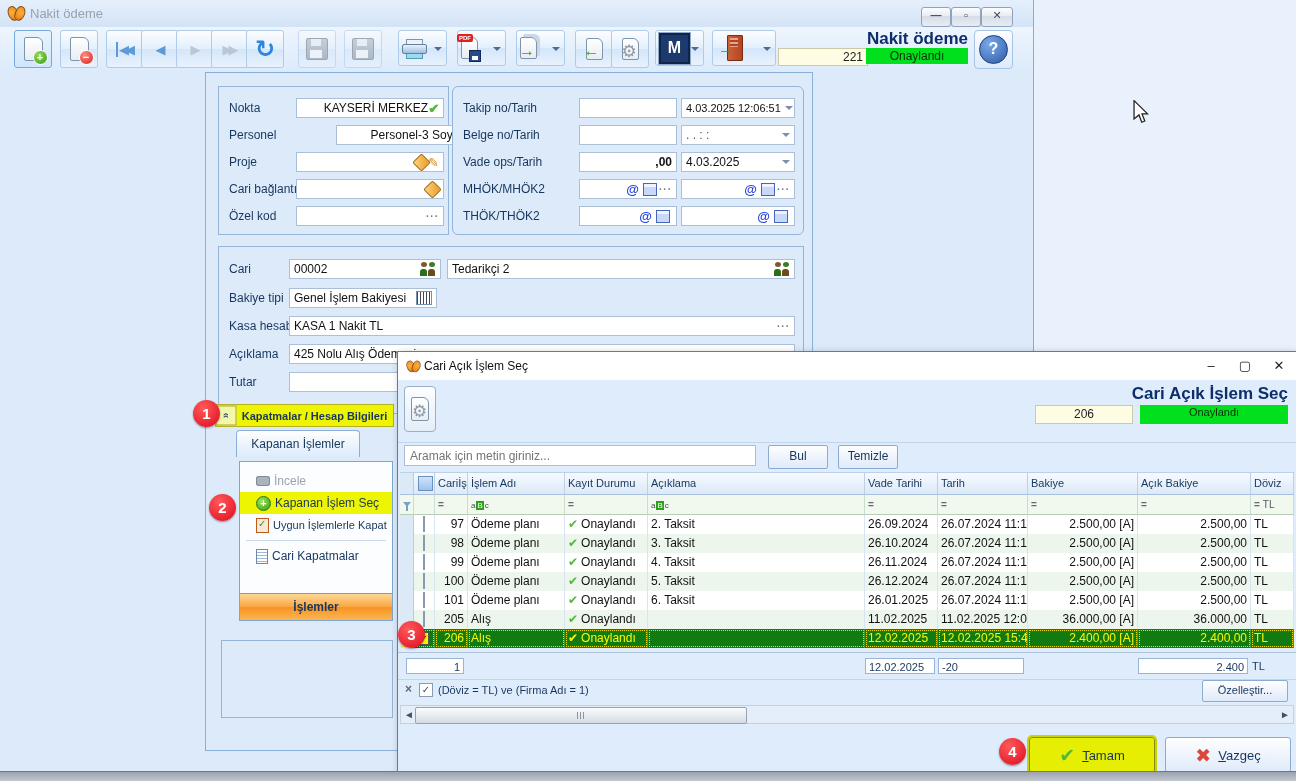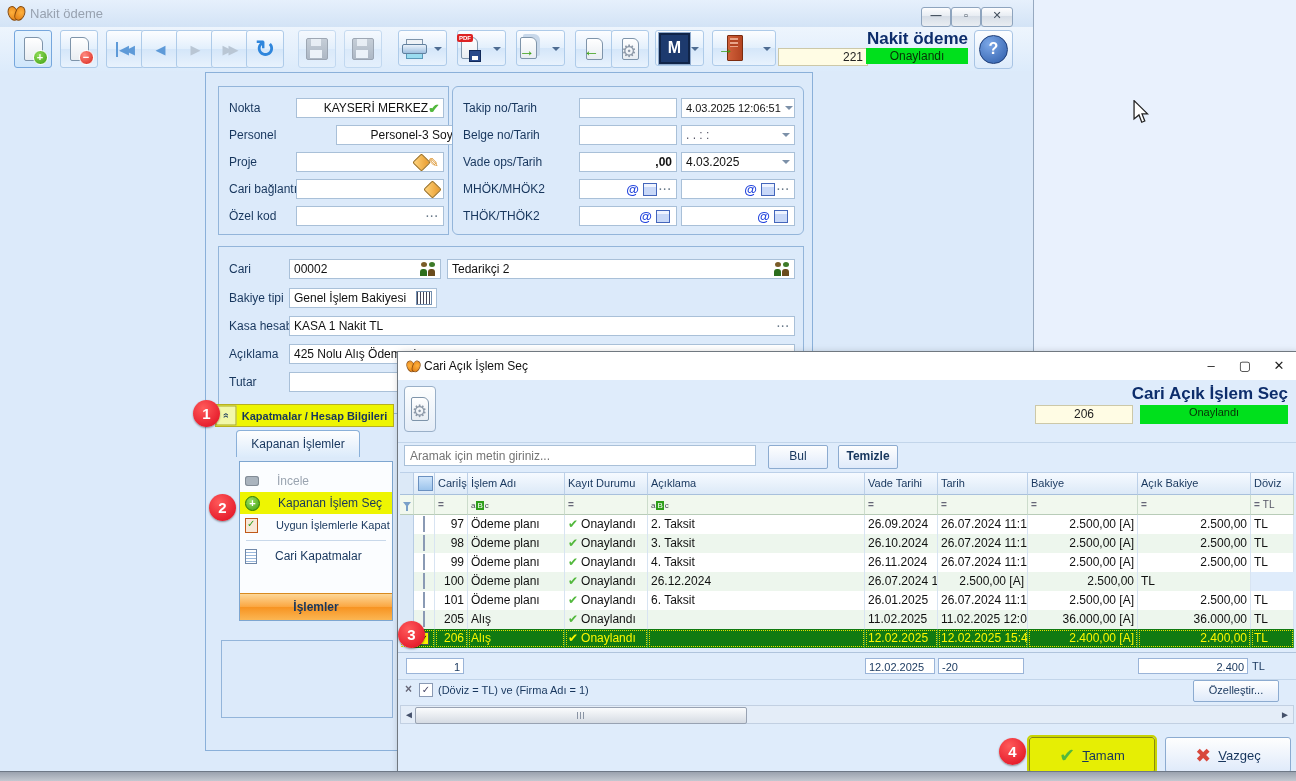--- a/index.html
+++ b/index.html
@@ -77,21 +77,21 @@
   .people-ic::after{right:1px;background:#3e7a28;}
   .people-ic .bodies{position:absolute;bottom:0;left:0;width:7px;height:7px;background:#2c6e1c;border-radius:3px 3px 0 0;box-shadow:8px 0 0 #6a4c1c;}
   .bars-ic{width:14px;height:12px;border:1px solid #7490b0;background:repeating-linear-gradient(90deg,#445 0 1px,#fff 1px 3px);}
 
   
   .hl-yellow{background:#eef502;}
   .kap-header{border:1px solid #b8b020;color:#17365d;font-weight:bold;display:flex;align-items:center;}
   .collapse-btn{width:18px;height:19px;border:1px solid #a8a820;background:#f2f8a8;color:#17365d;font-weight:bold;text-align:center;line-height:17px;font-size:10px;}
   .tab{background:linear-gradient(#fefefe,#dcebfb);border:1px solid #8ab0d9;border-bottom:none;border-radius:4px 4px 0 0;color:#17365d;text-align:center;}
   .menu-panel{border:1px solid #7ea6d0;background:#fbfdff;}
-  .menu-item{display:flex;align-items:center;gap:18px;height:22px;padding-left:5px;color:#17365d;}
+  .menu-item{display:flex;align-items:center;gap:4px;height:22px;padding-left:16px;color:#17365d;}
   .menu-item.disabled{color:#9aa4b0;}
   .binoc{width:14px;height:10px;background:#aab4be;border-radius:3px;box-shadow:inset 0 0 0 1px #828c96;}
   .plus-circ{width:13px;height:13px;border-radius:50%;background:radial-gradient(circle at 35% 30%,#9ae05e,#3f9e14);border:1px solid #2c7808;color:#fff;font-weight:bold;font-size:11px;line-height:12px;text-align:center;}
   .clip-ic{width:11px;height:13px;border:1px solid #c05818;background:#f8e8d8;position:relative;}
   .clip-ic::after{content:"✓";position:absolute;left:1px;top:-1px;color:#2f9e1c;font-size:10px;font-weight:bold;}
   .doclines-ic{width:10px;height:13px;border:1px solid #7088a8;background:repeating-linear-gradient(#fff 0 2px,#9ab8dc 2px 3px);}
   .islemler-bar{background:linear-gradient(#fdd798,#fba843 48%,#f79422 52%,#fbb653);border-top:1px solid #d88a20;color:#17365d;font-weight:bold;text-align:center;line-height:26px;}
 
   
   .dialog{left:398px;top:352px;width:898px;height:429px;background:#dfecfb;box-shadow:0 0 0 1px #707880,2px 2px 8px rgba(0,0,0,.35);}
@@ -401,21 +401,21 @@
         <span class="doc-ic" style="width:16px;height:22px;">
           <span class="abs gear-g" style="left:0;top:3px;">⚙</span>
         </span>
       </div>
     <div class="abs hdr-title" style="right:8px;top:32px;">Cari Açık İşlem Seç</div>
     <div class="abs num-chip" style="left:637px;top:53px;width:88px;height:15px;text-align:center;">206</div>
     <div class="abs status-chip" style="left:742px;top:53px;width:148px;height:17px;font-size:11px;">Onaylandı</div>
 
     <input class="abs search-input" placeholder="Aramak için metin giriniz..." style="">
     <div class="abs sbtn" style="left:370px;width:58px;">Bul</div>
-    <div class="abs sbtn" style="left:440px;width:58px;font-weight:bold;">Temizle</div>
+    <div class="abs sbtn" style="left:440px;width:58px;">Temizle</div>
 
     <div class="abs tbl">
       <div class="trow">
         <div class="th rowind"></div>
         <div class="th chk-cell"><span class="hdr-cbox" style="display:inline-block;"></span></div>
         <div class="th">Cariİş</div>
         <div class="th">İşlem Adı</div>
         <div class="th">Kayıt Durumu</div>
         <div class="th">Açıklama</div>
         <div class="th">Vade Tarihi</div>
@@ -488,20 +488,21 @@
         <div class="td r">2.500,00 [A]</div>
         <div class="td r">2.500,00</div>
         <div class="td">TL</div>
       </div>
       <div class="trow data-row alt">
         <div class="td rowind"></div>
         <div class="td chk-cell"><span class="cbox"></span></div>
         <div class="td r">100</div>
         <div class="td">Ödeme planı</div>
         <div class="td"><span class="green-check">✔</span><span>Onaylandı</span></div>
+        <div class="td">5. Taksit</div>
         <div class="td">26.12.2024</div>
         <div class="td">26.07.2024 11:11</div>
         <div class="td r">2.500,00 [A]</div>
         <div class="td r">2.500,00</div>
         <div class="td">TL</div>
       </div>
       <div class="trow data-row">
         <div class="td rowind"></div>
         <div class="td chk-cell"><span class="cbox"></span></div>
         <div class="td r">101</div>
@@ -547,21 +548,21 @@
       <div class="sumbox" style="left:467px;top:5px;width:70px;">12.02.2025</div>
       <div class="sumbox" style="left:540px;top:5px;width:86px;">-20</div>
       <div class="sumbox" style="left:740px;top:5px;width:110px;text-align:right;">2.400</div>
       <div class="abs filterchip" style="left:854px;top:7px;">TL</div>
     </div>
 
     <div class="abs" style="left:0;top:326px;width:898px;height:24px;">
       <span class="abs xg" style="left:7px;top:4px;">×</span>
       <span class="abs chk-std" style="left:21px;top:5px;">✓</span>
       <span class="abs filterchip" style="left:40px;top:6px;">(Döviz = TL) ve (Firma Adı = 1)</span>
-      <div class="abs ozl-btn" style="right:17px;top:2px;width:84px;height:20px;margin-left:32px;">Özelleştir...</div>
+      <div class="abs ozl-btn" style="right:8px;top:2px;width:84px;height:20px;margin-left:32px;">Özelleştir...</div>
     </div>
 
     <div class="abs hscroll" style="left:2px;top:353px;width:892px;height:17px;">
       <span class="harrow" style="left:3px;">◄</span>
       <span class="hthumb"></span>
       <span class="harrow" style="right:3px;">►</span>
     </div>
 
     <div class="dlg-btn btn-ok" style="left:631px;top:385px;">
       <span class="ok-check">✔</span>

